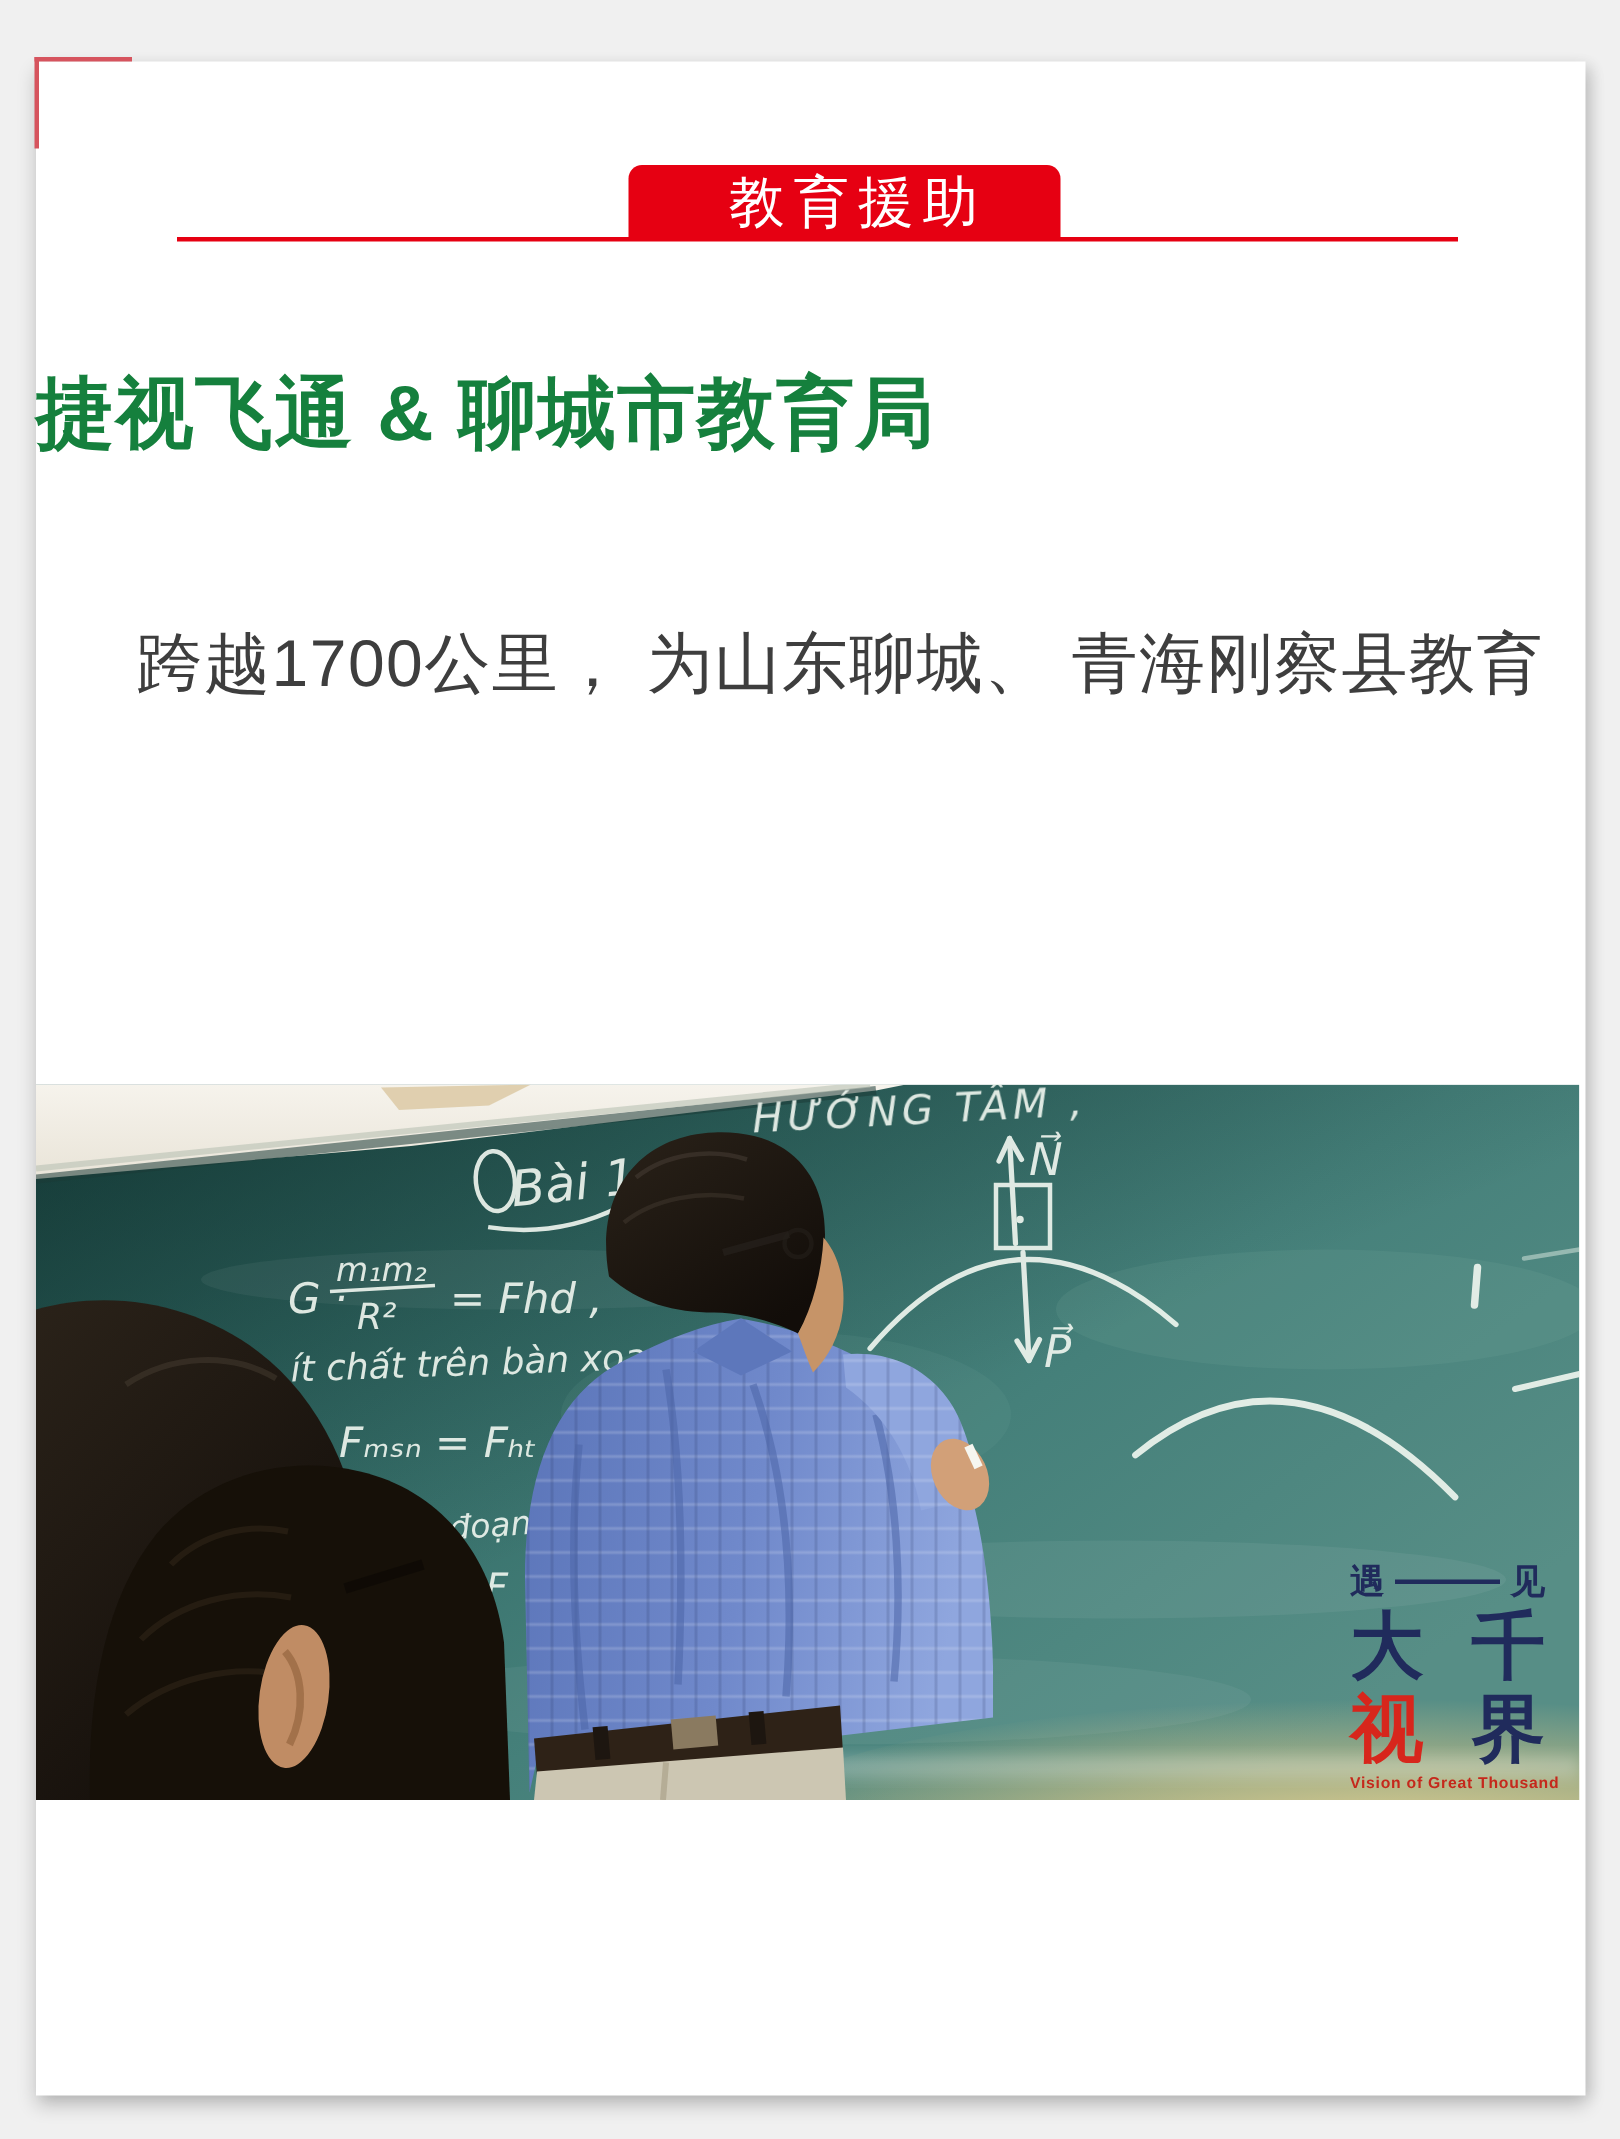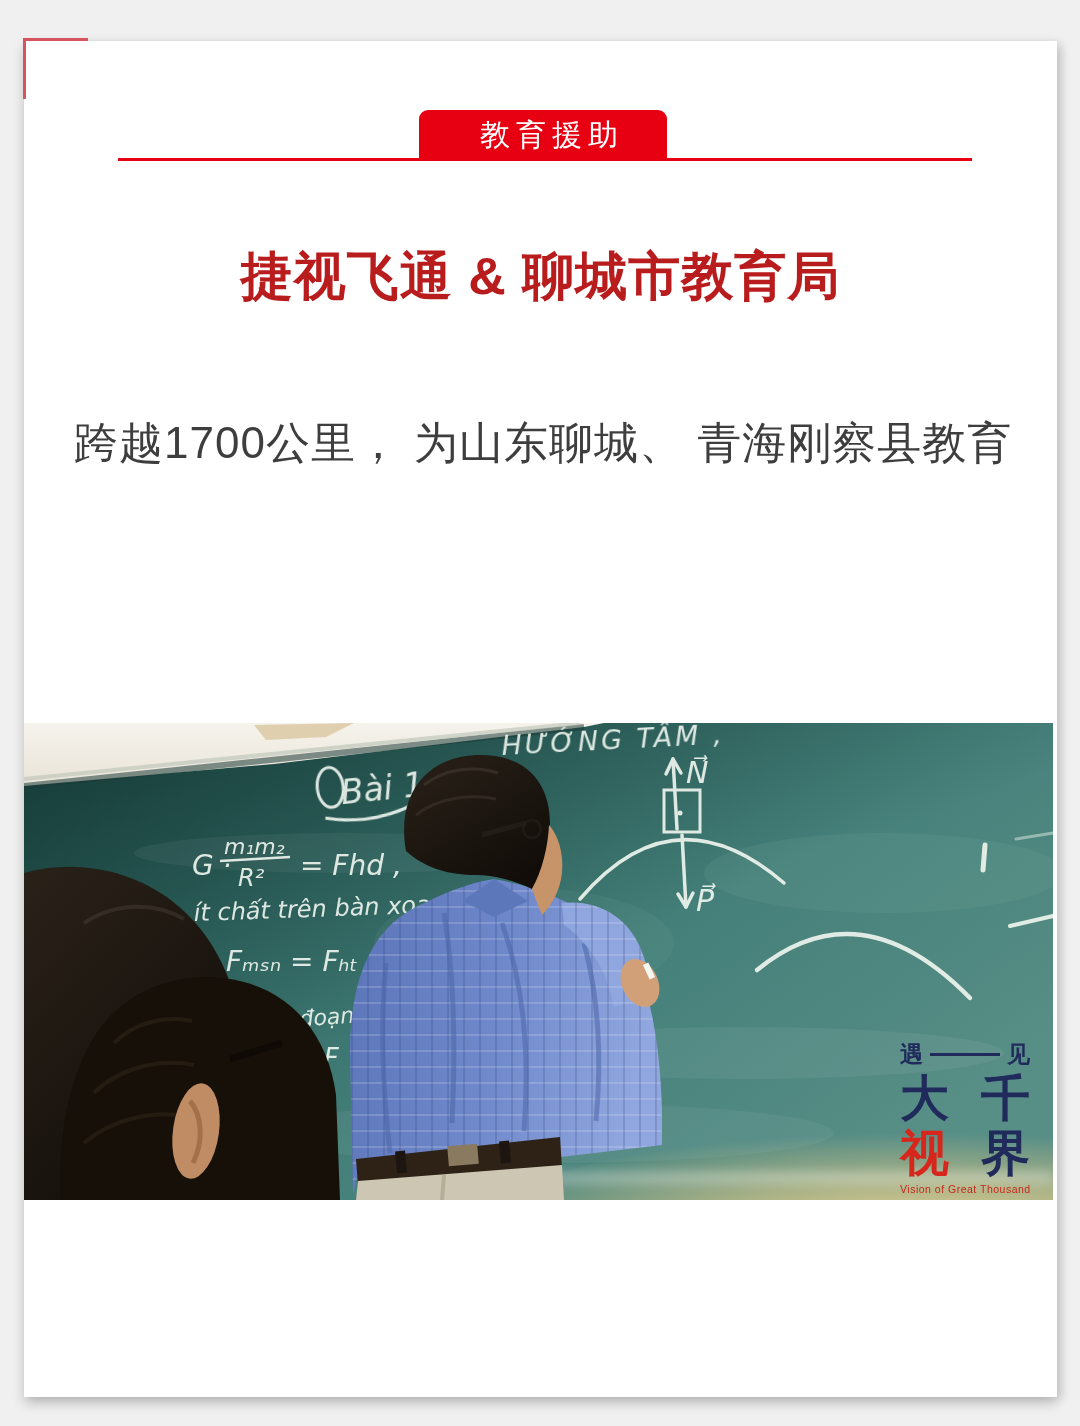--- a/index.html
+++ b/index.html
@@ -3,39 +3,39 @@
 <meta charset="utf-8">
 <style>
   html,body{margin:0;padding:0;}
   body{width:1080px;height:1426px;background:#f0f0f0;font-family:"Liberation Sans","DejaVu Sans",sans-serif;}
   .page{position:relative;width:1080px;height:1426px;background:#f0f0f0;overflow:hidden;}
   .card{position:absolute;left:24px;top:41px;width:1033px;height:1356px;background:#ffffff;
         box-shadow:0 6px 12px rgba(0,0,0,.20),5px 2px 9px rgba(0,0,0,.09);}
   .corner-bracket{position:absolute;left:23px;top:38px;width:62px;height:58px;
         border-top:3px solid #d6545e;border-left:3px solid #d6545e;z-index:5;}
   .rule-line{position:absolute;left:94px;top:117px;width:854px;height:3px;background:#e60012;}
-  .badge{position:absolute;left:395px;top:69px;width:248px;height:50px;background:#e60012;
-        border-radius:9px 9px 0 0;color:#ffffff;font-size:30px;letter-spacing:6px;
+  .badge{position:absolute;left:395px;top:69px;width:288px;height:50px;background:#e60012;
+        border-radius:9px 9px 0 0;color:#ffffff;font-size:37px;letter-spacing:6px;
         display:flex;align-items:center;justify-content:center;padding-left:18px;box-sizing:border-box;}
-  .title{position:absolute;left:0;top:204px;width:100%;text-align:center;margin:0;
-        font-size:52px;font-weight:700;color:#b91c1c;letter-spacing:1px;line-height:62px;}
-  .body-text{position:absolute;left:50px;top:362px;width:940px;color:#3e3e3e;
+  .title{position:absolute;left:0;top:204px;width:100%;text-align:left;margin:0;
+        font-size:52px;font-weight:700;color:#15803d;letter-spacing:1px;line-height:62px;}
+  .body-text{position:absolute;left:67px;top:362px;width:940px;color:#3e3e3e;
         font-size:44px;font-weight:400;letter-spacing:1px;}
   .body-line{height:79px;line-height:79px;white-space:nowrap;}
   .photo{position:absolute;left:0px;top:682px;width:1029px;height:477px;overflow:hidden;}
   .photo svg{display:block;}
   
   .watermark{position:absolute;left:876px;top:318px;width:130px;z-index:3;}
   .wm-row1{display:flex;align-items:center;justify-content:space-between;color:#202b5c;
         font-size:23px;font-weight:700;height:26px;}
   .wm-dash{flex:1;height:3px;background:#202b5c;margin:0 7px;}
   .wm-row-main{display:flex;justify-content:space-between;font-size:49px;font-weight:700;
         color:#202b5c;line-height:48px;height:48px;margin-top:7px;}
   .wm-red{color:#d7261c;}
-  .wm-caption{margin-top:6px;font-size:10.5px;font-weight:400;color:#c5281c;
+  .wm-caption{margin-top:6px;font-size:10.5px;font-weight:700;color:#c5281c;
         letter-spacing:.5px;white-space:nowrap;text-align:center;}
 </style>
 </head>
 <body>
 
 <div class="page">
   <div class="corner-bracket"></div>
 
   <div class="card">
     <div class="rule-line"></div>

